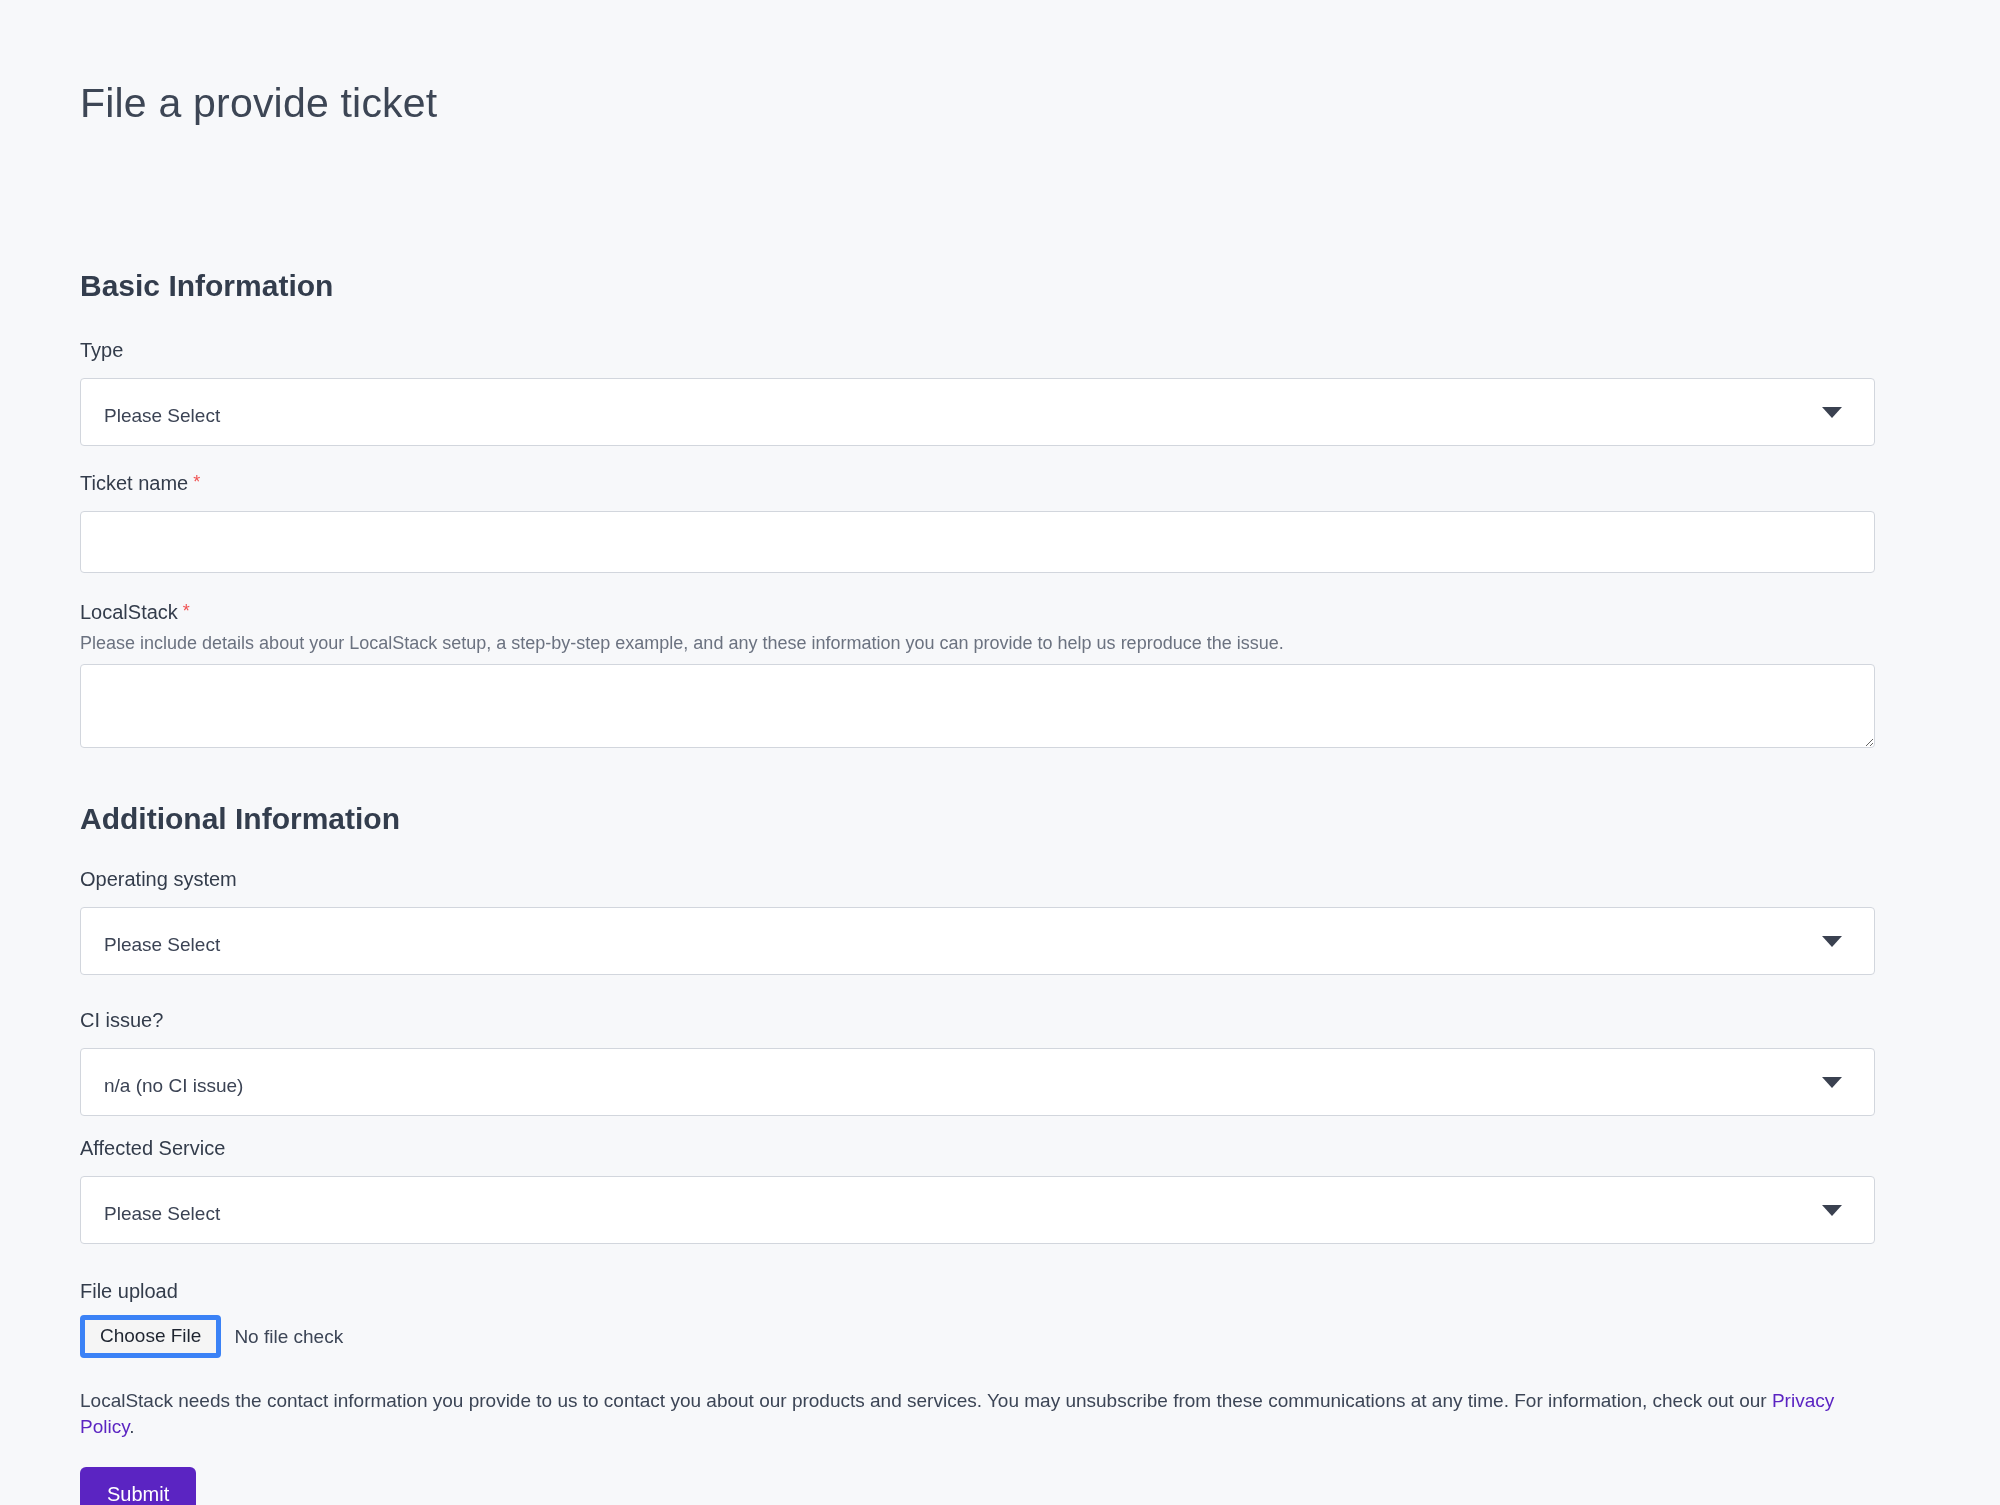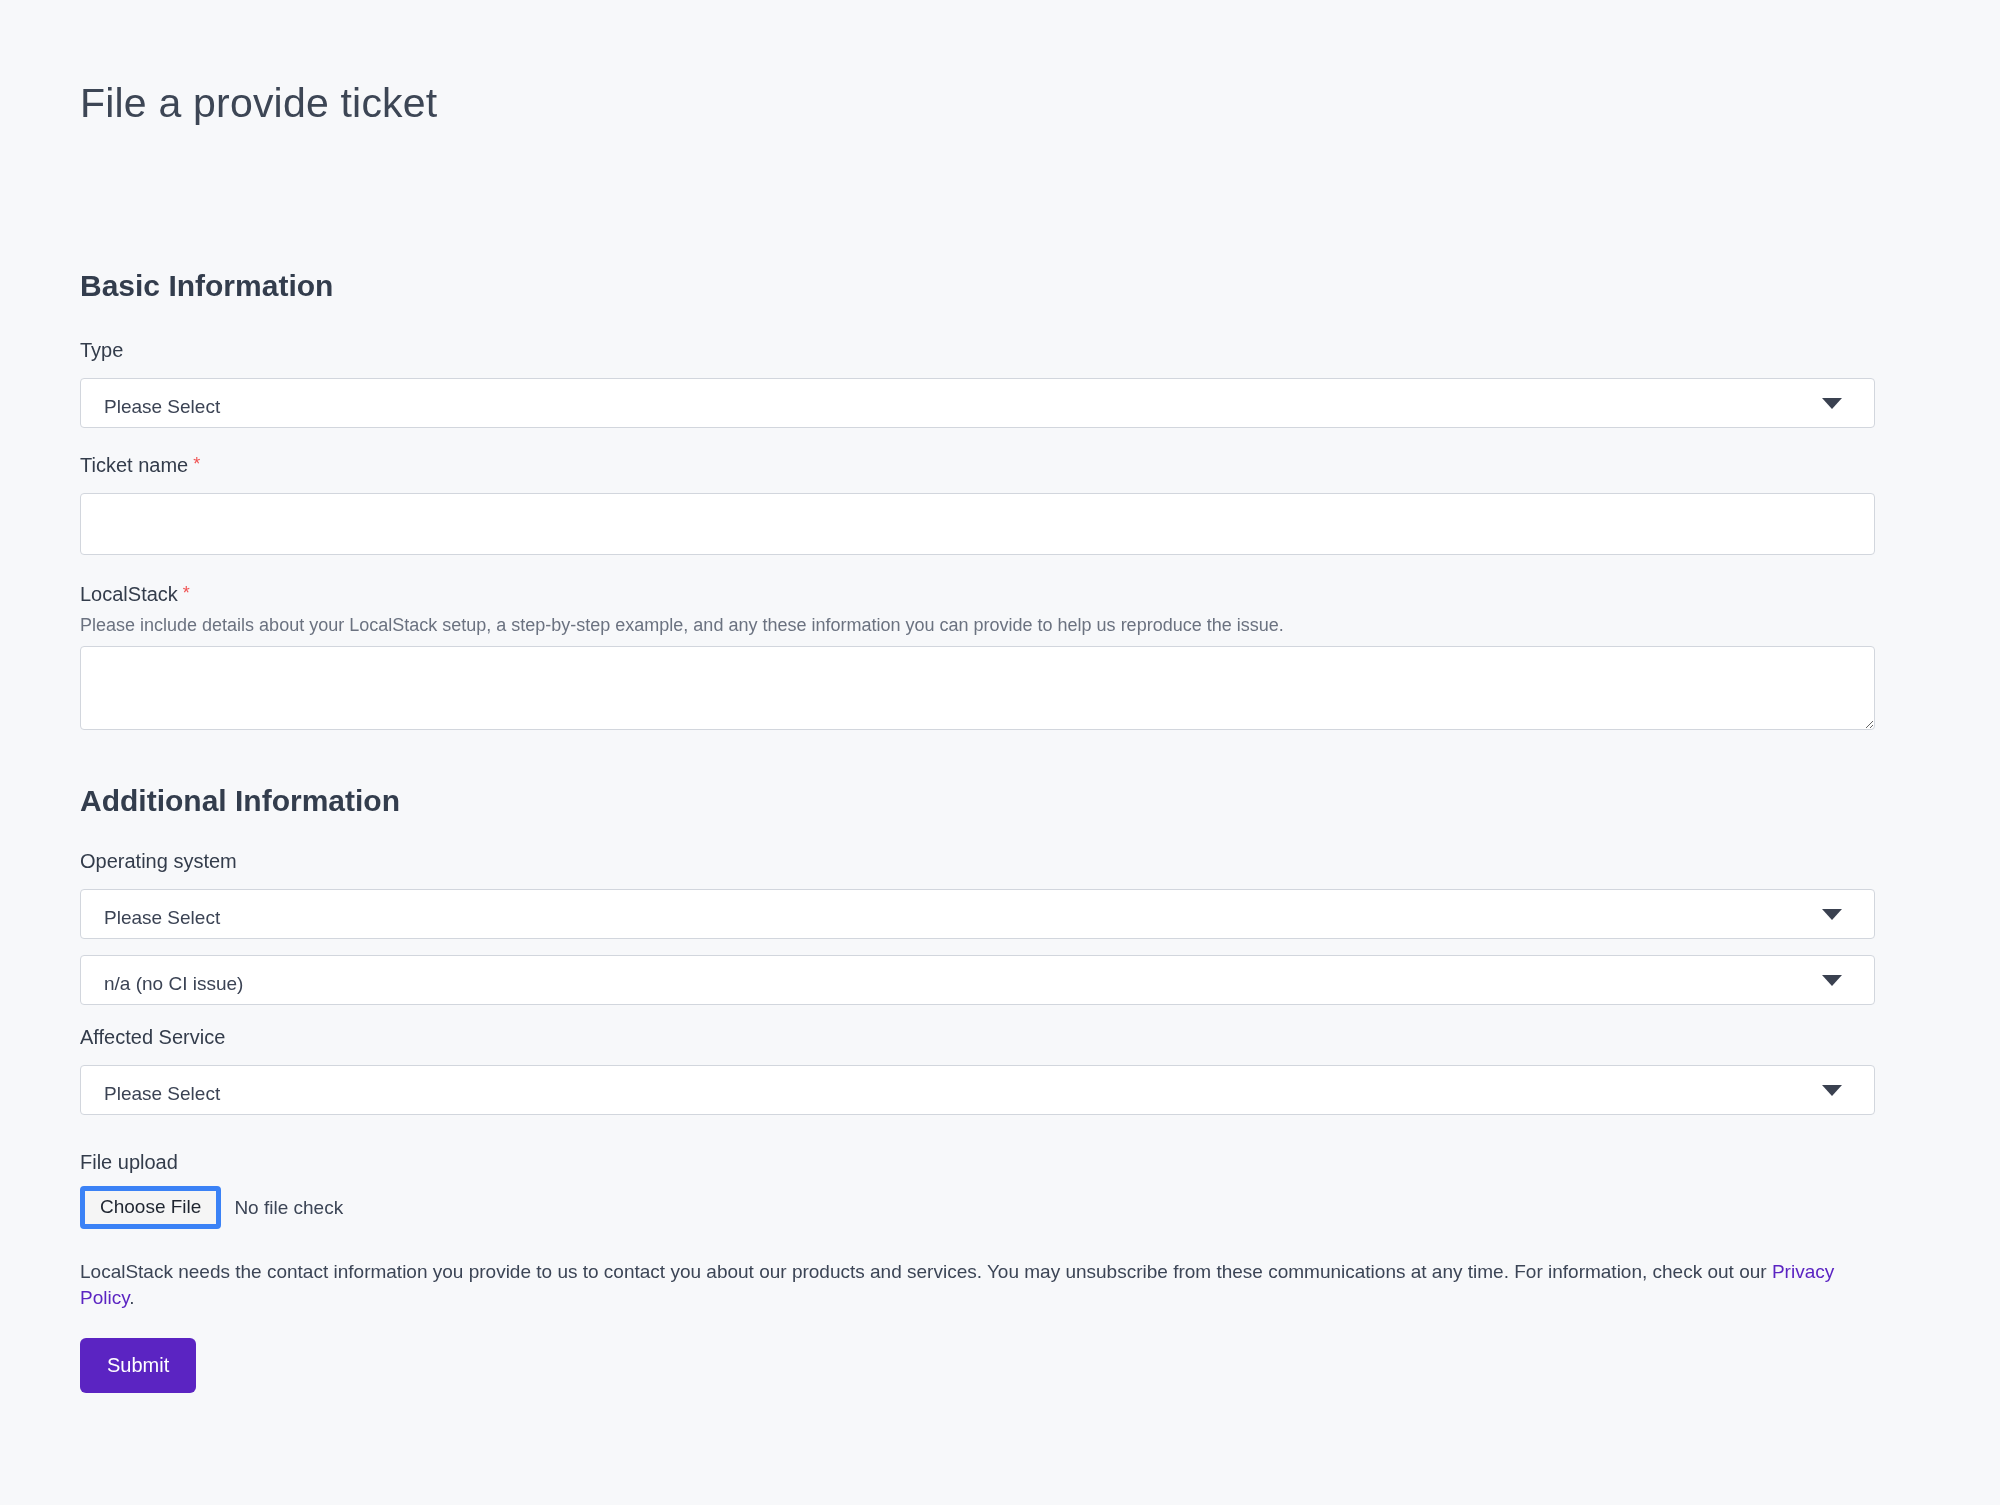--- a/index.html
+++ b/index.html
@@ -38,21 +38,21 @@
     vertical-align: top;
   }
   .helper-text {
     margin-top: 9px;
     font-size: 18px;
     color: #6b7280;
   }
   .select-box {
     position: relative;
     margin-top: 16px;
-    height: 50px;
+    height: 68px;
     width: 100%;
     background: #ffffff;
     border: 1px solid #d2d6dd;
     border-radius: 4px;
     display: flex;
     align-items: center;
     padding: 8px 60px 0 23px;
     cursor: pointer;
   }
   .select-value {
@@ -178,20 +178,23 @@
   <h2 class="section-heading additional">Additional Information</h2>
 
   <div class="field-label mt-os">
     <span>Operating system</span>
   </div>
   <div class="select-box">
     <span class="select-value">Please Select</span>
     <span class="chevron"></span>
   </div>
 
+  <div class="field-label mt-ci">
+    <span>CI issue?</span>
+  </div>
   <div class="select-box">
     <span class="select-value">n/a (no CI issue)</span>
     <span class="chevron"></span>
   </div>
 
   <div class="field-label mt-service">
     <span>Affected Service</span>
   </div>
   <div class="select-box">
     <span class="select-value">Please Select</span>

